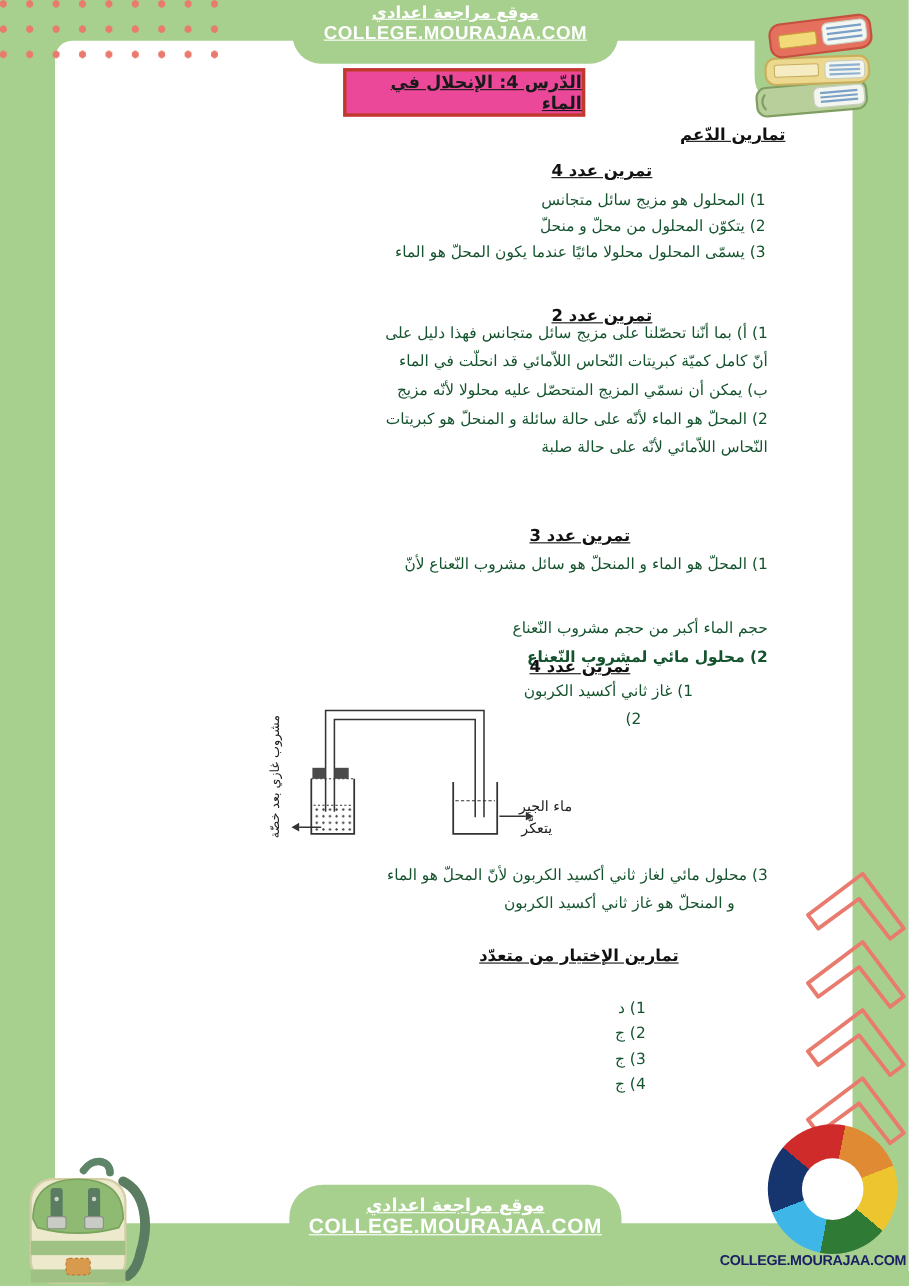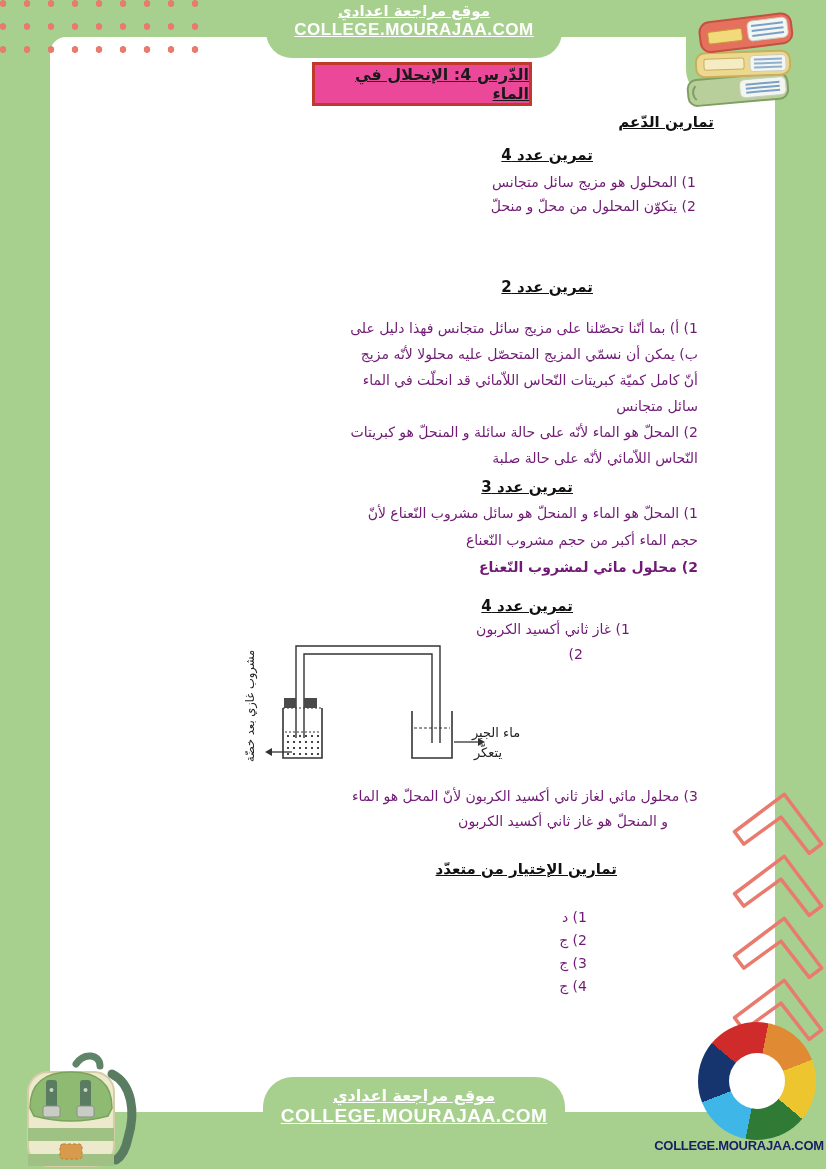--- a/index.html
+++ b/index.html
@@ -21,21 +21,21 @@
   .tab-bottom .l2{font-size:19px;font-weight:bold;text-decoration:underline;
                   font-family:"Liberation Sans",sans-serif;letter-spacing:.5px;}
   .dots{position:absolute;left:0;top:0;width:212px;height:60px;z-index:4;
         background-image:radial-gradient(circle,#e87b6e 3.1px,rgba(0,0,0,0) 3.6px);
         background-size:24px 23px;background-position:-9px -8px;}
   
   .title-box{position:absolute;left:312px;top:62px;width:214px;height:38px;border:3px solid #c03a2b;
              background:#ec4899;display:flex;align-items:center;justify-content:center;z-index:4;}
   .title-box span{font-size:16px;font-weight:bold;text-decoration:underline;color:#1a1a1a;direction:rtl;}
   
-  .ar{position:absolute;direction:rtl;text-align:right;color:#701a75;font-size:14px;z-index:4;}
+  .ar{position:absolute;direction:rtl;text-align:right;color:#14532d;font-size:14px;z-index:4;}
   .exh{font-weight:bold;text-decoration:underline;font-size:15px;color:#111;}
   .lines div{line-height:24px;}
   
   .diagram{position:absolute;left:238px;top:638px;width:300px;height:155px;z-index:4;}
   .liquid-dots{position:absolute;left:47px;top:95px;width:36px;height:24px;
         background-image:radial-gradient(circle,#444 0.8px,rgba(0,0,0,0) 1.3px);
         background-size:6px 6px;}
   
   .deco{position:absolute;z-index:5;}
   .chev{position:absolute;width:100px;height:80px;z-index:5;}
@@ -86,36 +86,36 @@
   <div class="title-box">
     <span>الدّرس 4: الإنحلال في الماء</span>
   </div>
 
   <div class="ar exh" style="right:112px;top:113px;">تمارين الدّعم</div>
 
   <div class="ar exh" style="right:233px;top:146px;">تمرين عدد 4</div>
   <div class="ar lines" style="right:130px;top:170px;">
     <div style="padding-left:26px;">1) المحلول هو مزيج سائل متجانس</div>
     <div style="padding-left:26px;">2) يتكوّن المحلول من محلّ و منحلّ</div>
+    <div>3) يسمّى المحلول محلولا مائيًا عندما يكون المحلّ هو الماء</div>
   </div>
 
   <div class="ar exh" style="right:233px;top:278px;">تمرين عدد 2</div>
-  <div class="ar lines" style="right:128px;top:315px;line-height:26px;">
+  <div class="ar lines" style="right:128px;top:290px;line-height:26px;">
     <div style="line-height:26px;">1) أ) بما أنّنا تحصّلنا على مزيج سائل متجانس فهذا دليل على</div>
+    <div style="line-height:26px;">أنّ كامل كميّة كبريتات النّحاس اللاّمائي قد انحلّت في الماء</div>
     <div style="line-height:26px;">ب) يمكن أن نسمّي المزيج المتحصّل عليه محلولا لأنّه مزيج</div>
-    <div style="line-height:26px;">أنّ كامل كميّة كبريتات النّحاس اللاّمائي قد انحلّت في الماء</div>
-    <div style="line-height:26px;padding-left:160px;">سائل متجانس</div>
     <div style="line-height:26px;">2) المحلّ هو الماء لأنّه على حالة سائلة و المنحلّ هو كبريتات</div>
     <div style="line-height:26px;padding-left:60px;">النّحاس اللاّمائي لأنّه على حالة صلبة</div>
   </div>
 
   <div class="ar exh" style="right:253px;top:478px;">تمرين عدد 3</div>
   <div class="ar lines" style="right:128px;top:500px;">
     <div style="line-height:27px;">1) المحلّ هو الماء و المنحلّ هو سائل مشروب النّعناع لأنّ</div>
-    <div style="line-height:27px;padding-left:185px;">حجم الماء أكبر من حجم مشروب النّعناع</div>
+    <div style="line-height:27px;padding-left:185px;margin-top:31px;">حجم الماء أكبر من حجم مشروب النّعناع</div>
     <div style="line-height:27px;padding-left:125px;font-weight:bold;">2) محلول مائي لمشروب النّعناع</div>
   </div>
 
   <div class="ar exh" style="right:253px;top:597px;">تمرين عدد 4</div>
   <div class="ar" style="right:196px;top:621px;">1) غاز ثاني أكسيد الكربون</div>
   <div class="ar" style="right:243px;top:646px;">2)</div>
 
   <div class="diagram">
     <svg width="300" height="155" viewBox="0 0 300 155">
 

